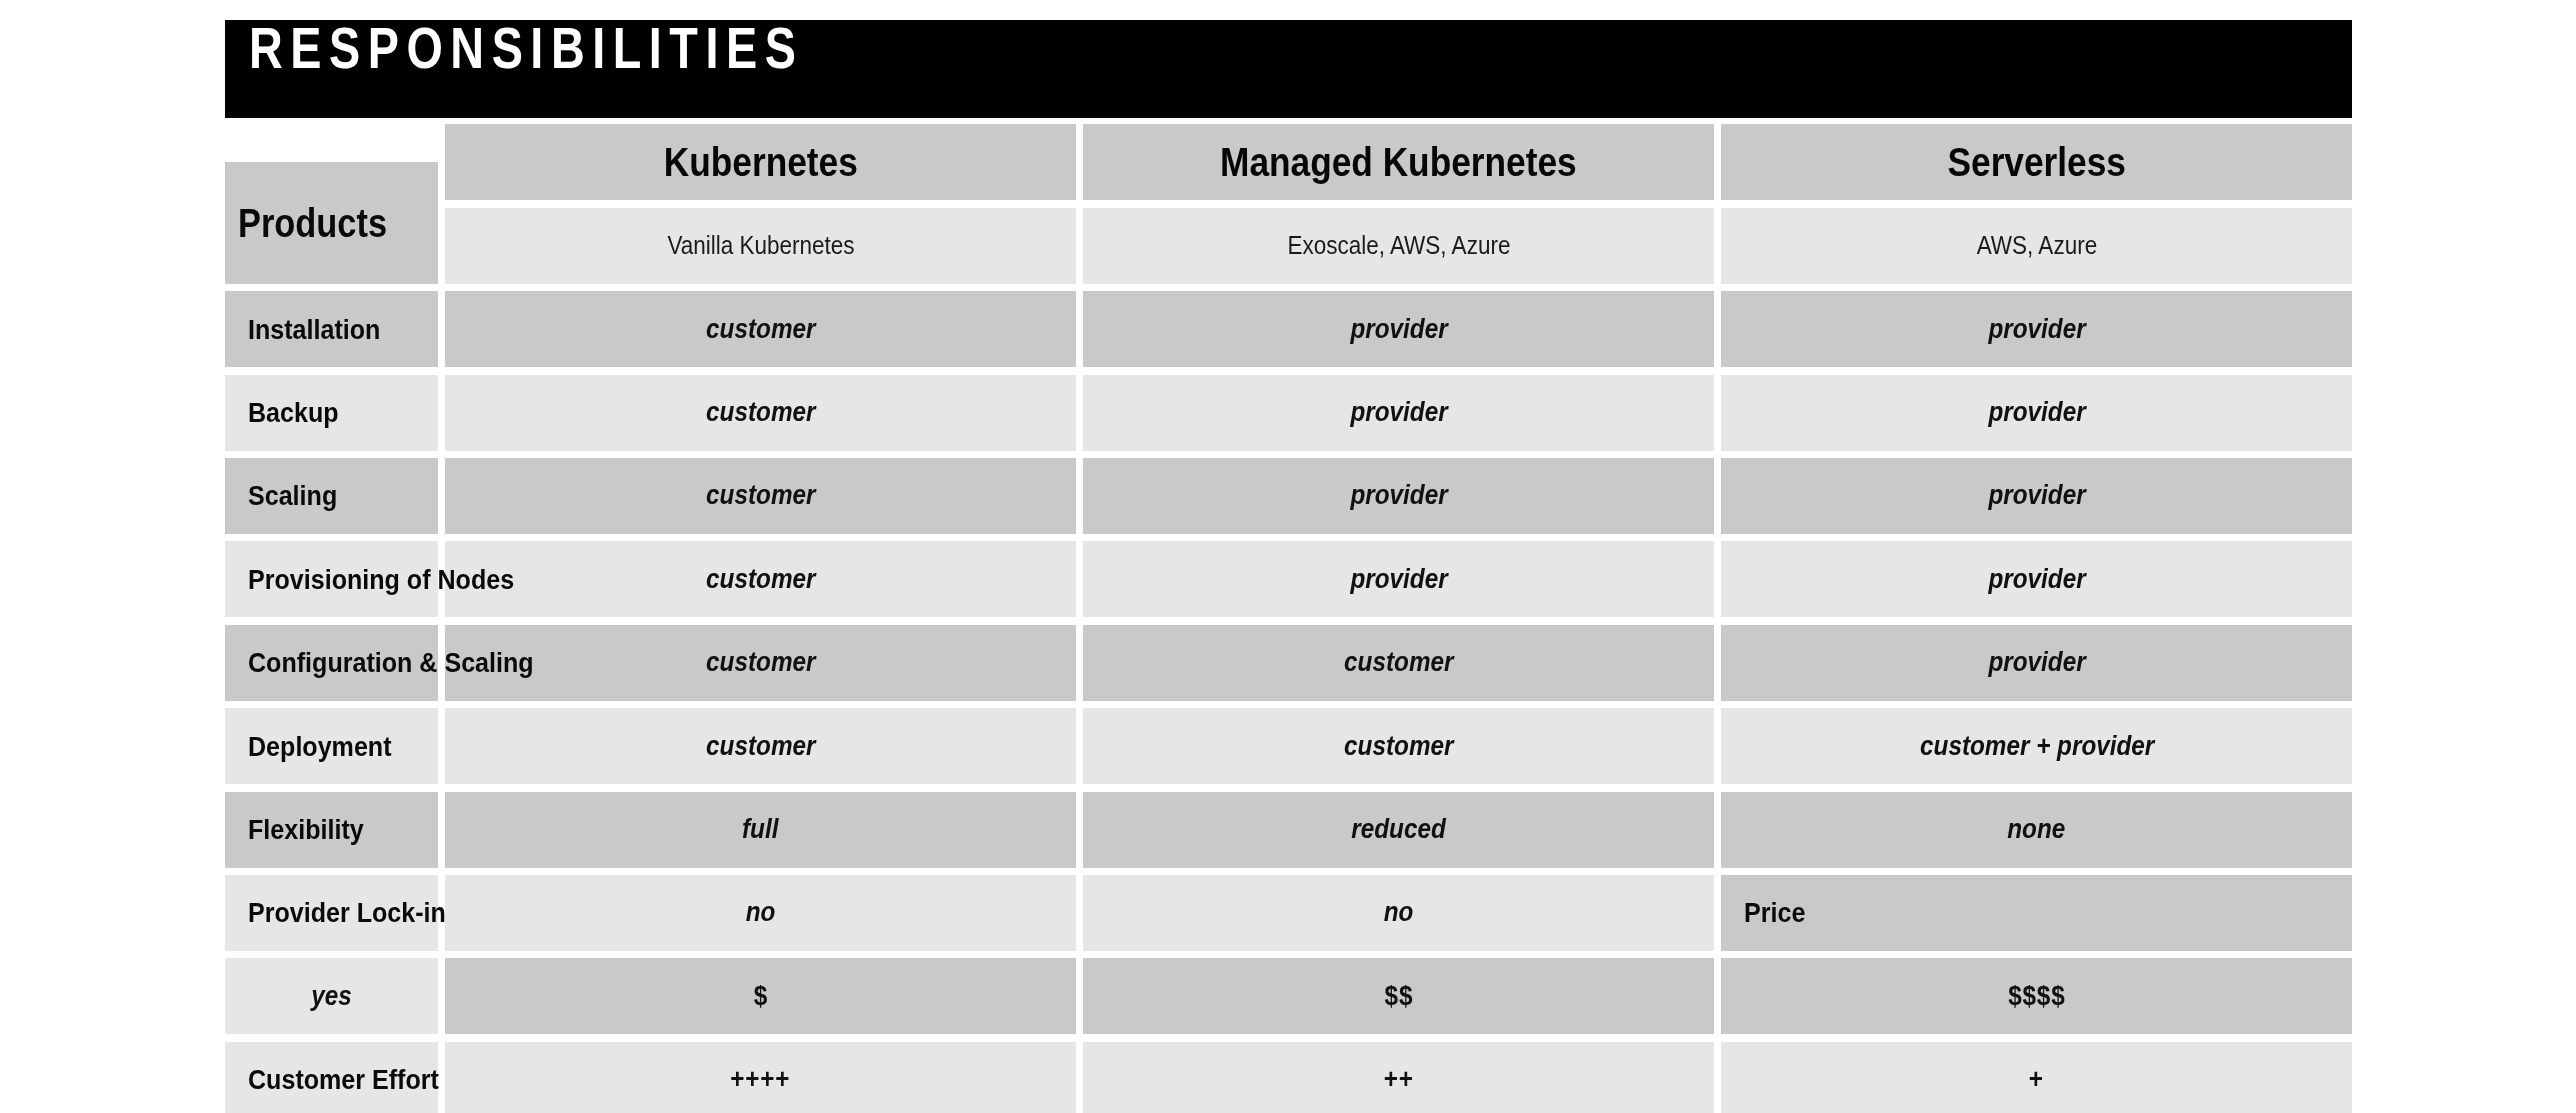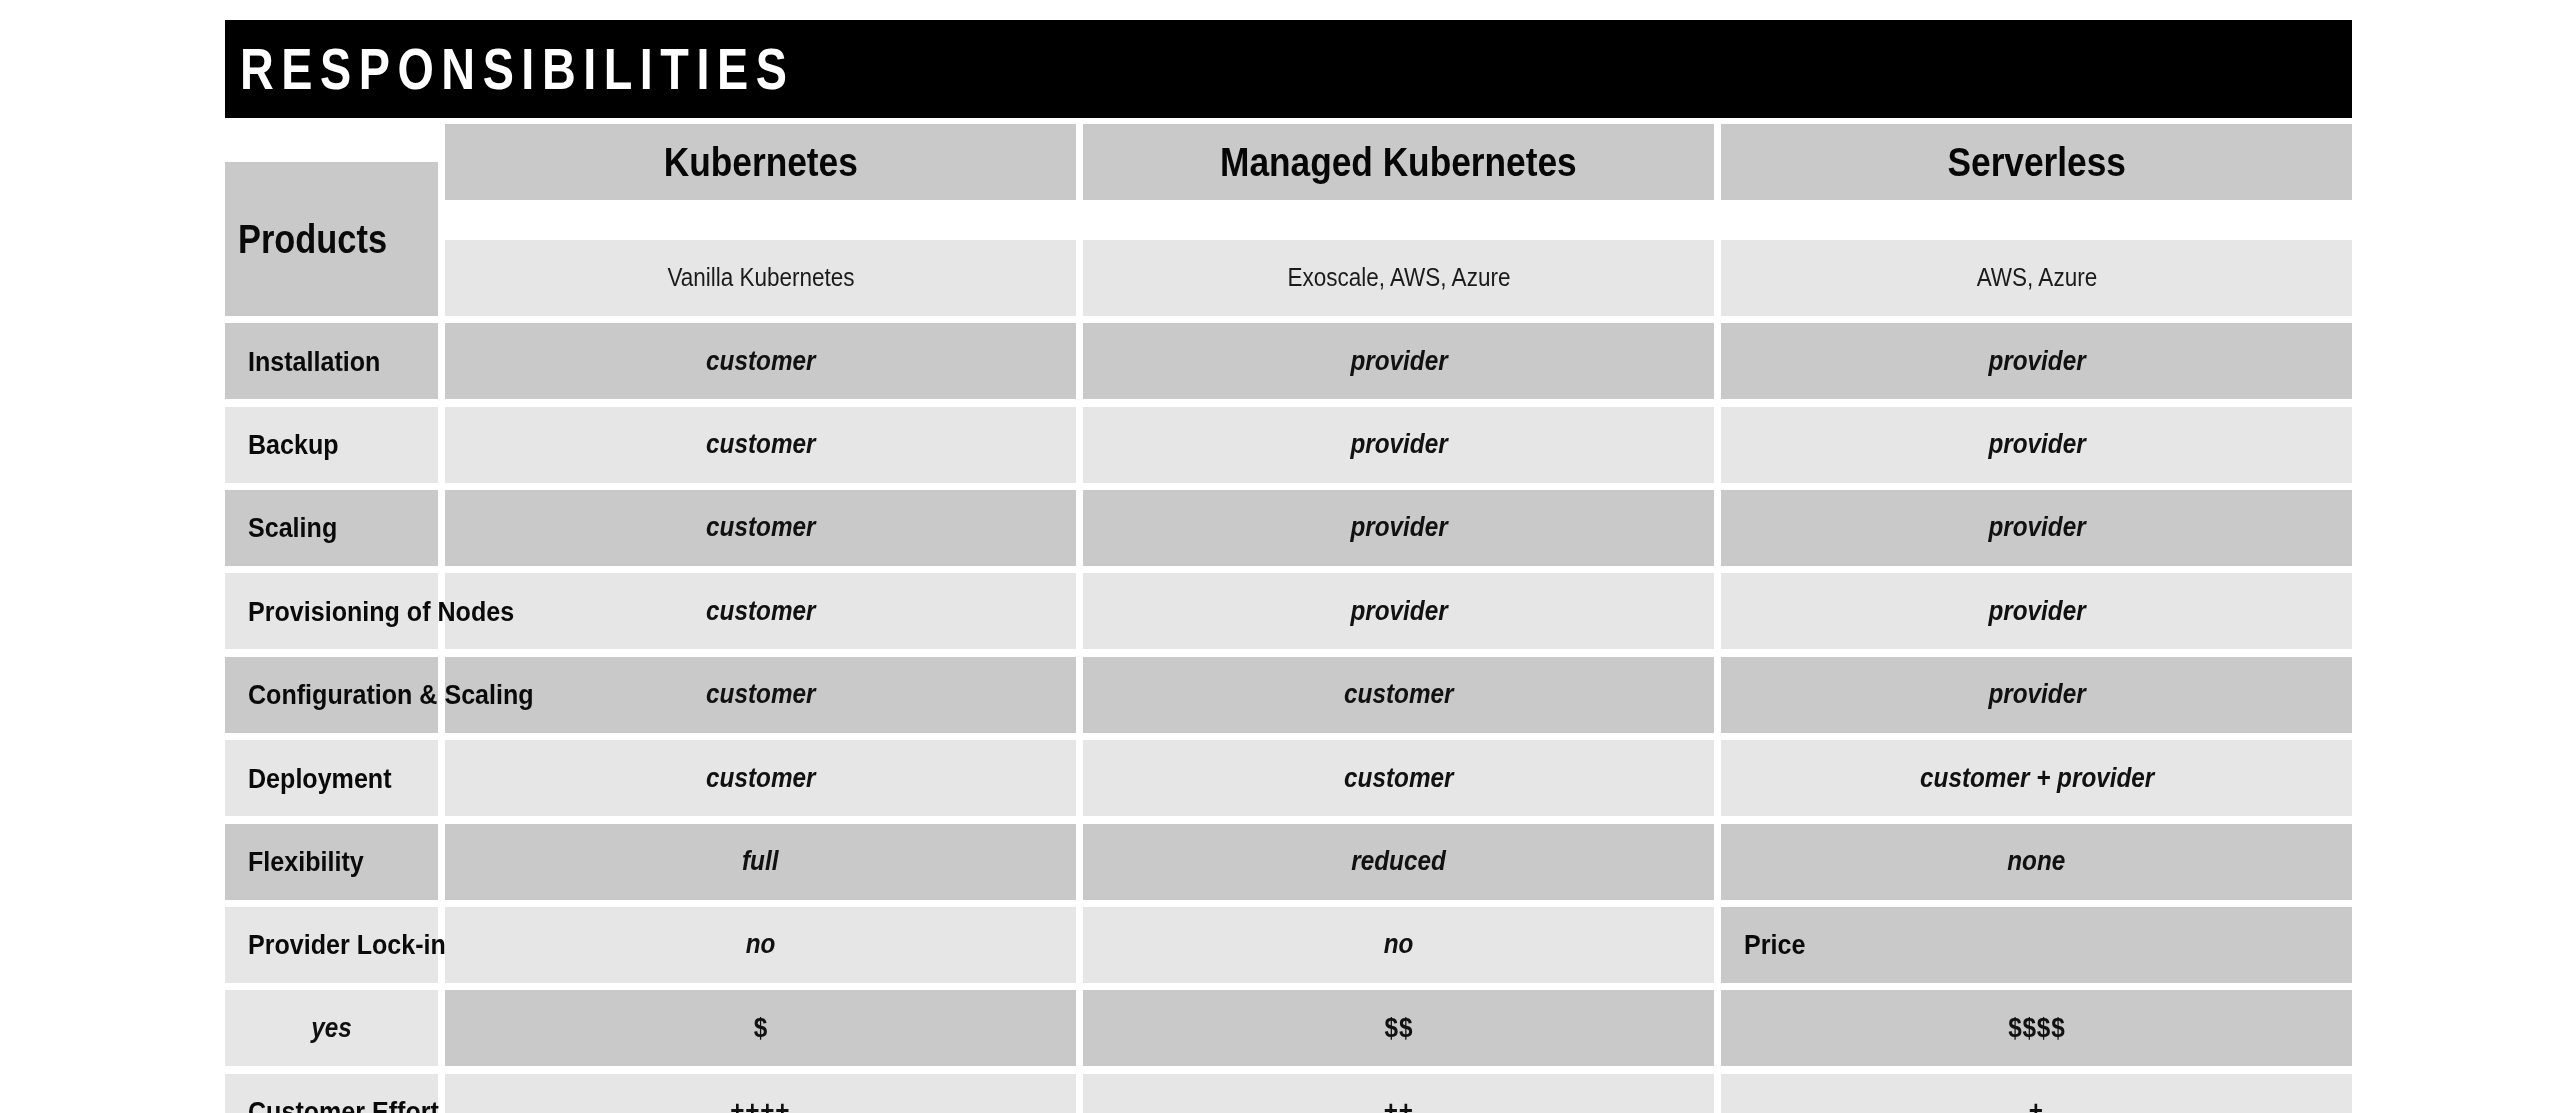--- a/index.html
+++ b/index.html
@@ -27,23 +27,23 @@
     left: 225px;
     top: 20px;
     width: 2127px;
   }
 
   
   .title-banner {
     background: #000000;
     height: 98px;
     display: flex;
-    align-items: center;
+    align-items: flex-start;
     box-sizing: border-box;
-    padding-left: 15px;
+    padding-left: 24px;
   }
   .title-text {
     color: #ffffff;
     font-family: "Liberation Sans Narrow", "Liberation Sans", sans-serif;
     font-weight: bold;
     font-size: 57px;
     line-height: 1;
     letter-spacing: 9.2px;
     transform: scaleX(0.82);
     transform-origin: left center;
@@ -128,21 +128,20 @@
     white-space: nowrap;
   }
 
   .cell.colsub {
     justify-content: center;
     min-height: 76px;
     font-family: "Liberation Sans Narrow", "Liberation Sans", sans-serif;
     font-weight: normal;
     font-size: 25px;
     color: #1b1b1b;
-    margin-top: 32px;
   }
   .colsub .v {
     display: inline-block;
     transform: scaleX(0.90);
     white-space: nowrap;
   }
 </style>
 </head>
 <body>
 

